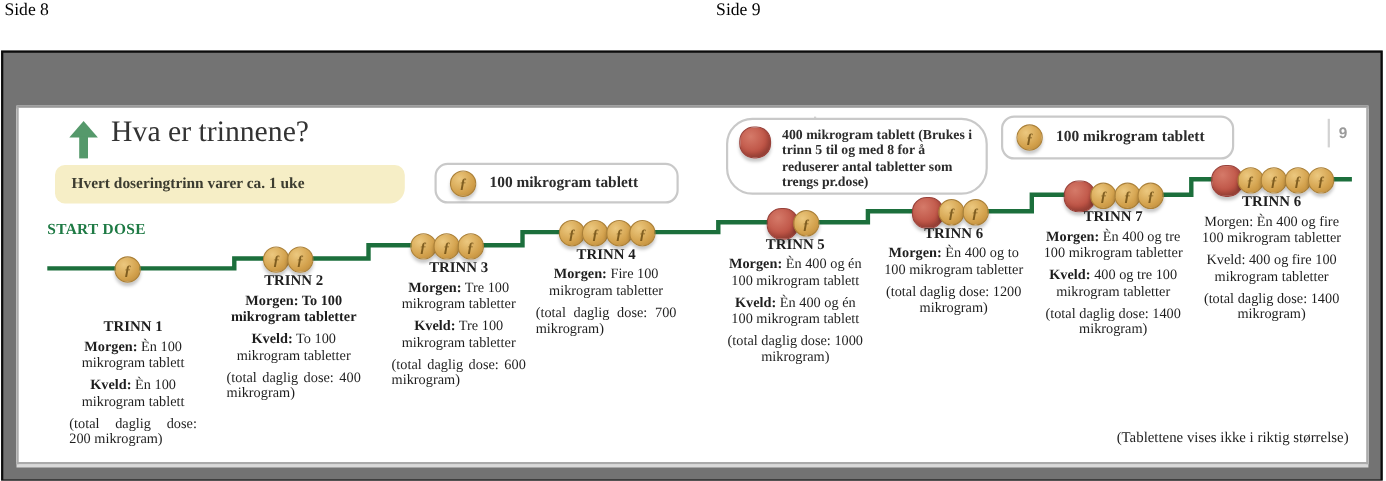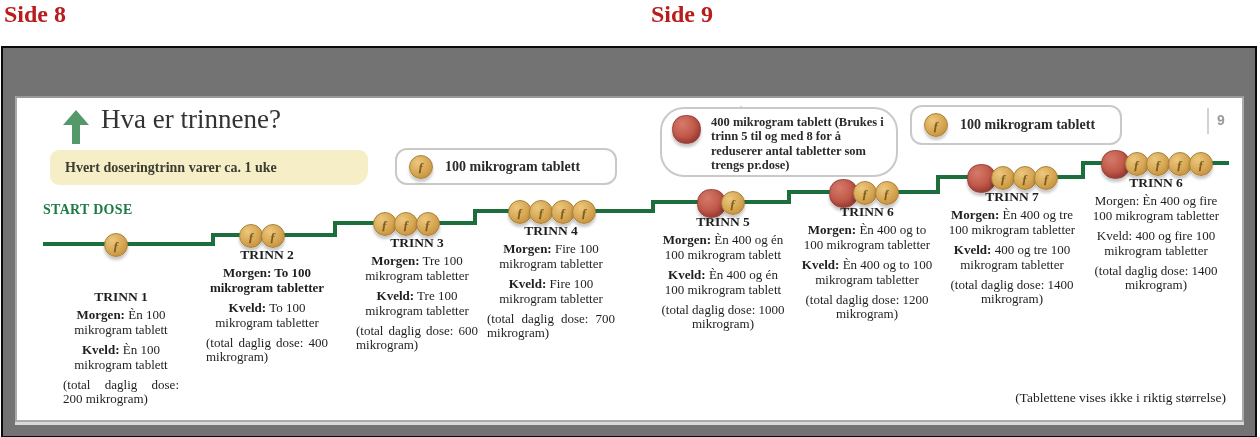--- a/index.html
+++ b/index.html
@@ -1,18 +1,18 @@
 <!DOCTYPE html>
 <html><head>
 <meta charset="utf-8">
 <style>
   html,body{margin:0;padding:0;background:#fff;}
   #stage{position:relative;width:1260px;height:437px;background:#fff;overflow:hidden;
          font-family:"Liberation Serif",serif;color:#222;}
-  .side-label{position:absolute;top:1px;font-size:24px;font-weight:bold;color:#b91c1c;}
+  .side-label{position:absolute;top:1px;font-size:16px;font-weight:normal;color:#000000;}
   #side8-label{left:4px;}
   #side9-label{left:651px;}
   
   #frame{position:absolute;left:1px;top:46px;width:1252px;height:388px;
          border:2px solid #0b0b0b;border-bottom-width:4px;background:#737373;}
   
   #panel{position:absolute;left:12px;top:48px;width:1225px;height:322px;background:#fff;
          border:2px solid #aaa;border-top-color:#999;box-shadow:0 3px 0 #d9d9d9;box-sizing:content-box;}
   #panel-inner{position:absolute;left:0;top:0;width:1225px;height:322px;}
   #stairs-svg{position:absolute;left:0;top:0;z-index:1;}
@@ -130,33 +130,31 @@
   </div>
             <div class="step-block" style="left: 339px; top: 137px; width: 122px;">
     <div class="step-label">TRINN 3</div>
     <p class="line morgen"><b>Morgen:</b> Tre 100 mikrogram tabletter</p>
     <p class="line kveld"><b>Kveld:</b> Tre 100 mikrogram tabletter</p>
     <p class="line total justify">(total daglig dose: 600 mikrogram)</p>
   </div>
             <div class="step-block" style="left: 470px; top: 125px; width: 128px;">
     <div class="step-label">TRINN 4</div>
     <p class="line morgen"><b>Morgen:</b> Fire 100 mikrogram tabletter</p>
-    <p class="line kveld"><b>Kveld:</b> Fire 100 mikrogram tabletter</p>
     <p class="line total justify">(total daglig dose: 700 mikrogram)</p>
   </div>
             <div class="step-block" style="left: 640px; top: 116px; width: 132px;">
     <div class="step-label">TRINN 5</div>
     <p class="line morgen"><b>Morgen:</b> Èn 400 og én 100 mikrogram tablett</p>
     <p class="line kveld"><b>Kveld:</b> Èn 400 og én 100 mikrogram tablett</p>
     <p class="line total">(total daglig dose: 1000 mikrogram)</p>
   </div>
             <div class="step-block" style="left: 784px; top: 106px; width: 132px;">
     <div class="step-label">TRINN 6</div>
     <p class="line morgen"><b>Morgen:</b> Èn 400 og to 100 mikrogram tabletter</p>
-    <p class="line kveld"><b>Kveld:</b> Èn 400 og to 100 mikrogram tabletter</p>
     <p class="line total">(total daglig dose: 1200 mikrogram)</p>
   </div>
             <div class="step-block" style="left: 927px; top: 91px; width: 136px;">
     <div class="step-label">TRINN 7</div>
     <p class="line morgen"><b>Morgen:</b> Èn 400 og tre 100 mikrogram tabletter</p>
     <p class="line kveld"><b>Kveld:</b>  400 og tre 100 mikrogram tabletter</p>
     <p class="line total">(total daglig dose: 1400 mikrogram)</p>
   </div>
             <div class="step-block" style="left: 1068px; top: 77px; width: 142px;">
     <div class="step-label">TRINN 6</div>

